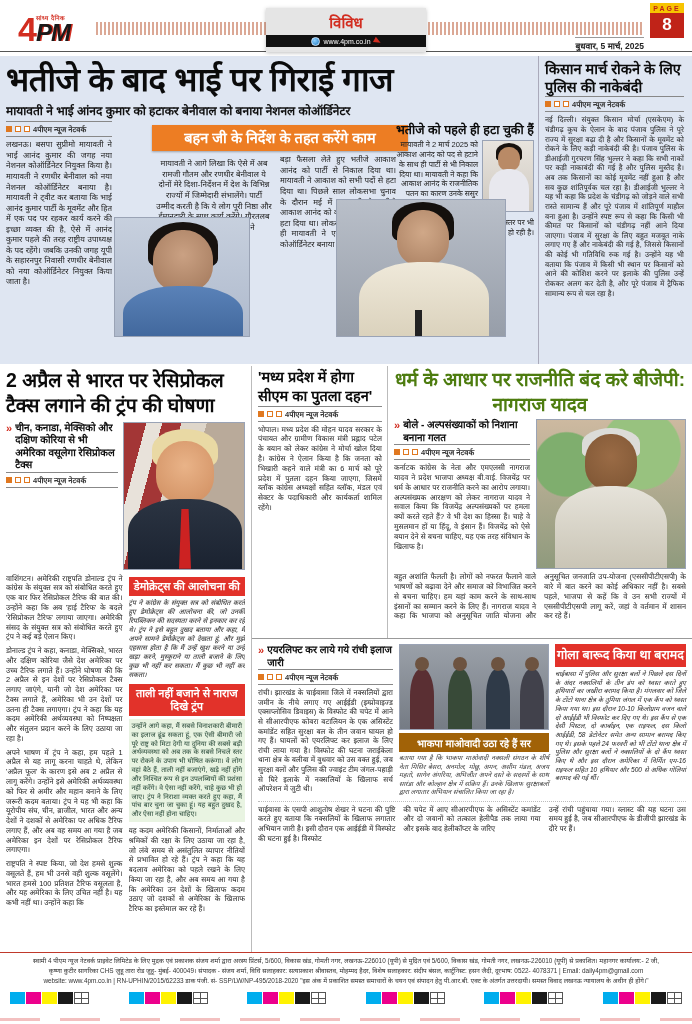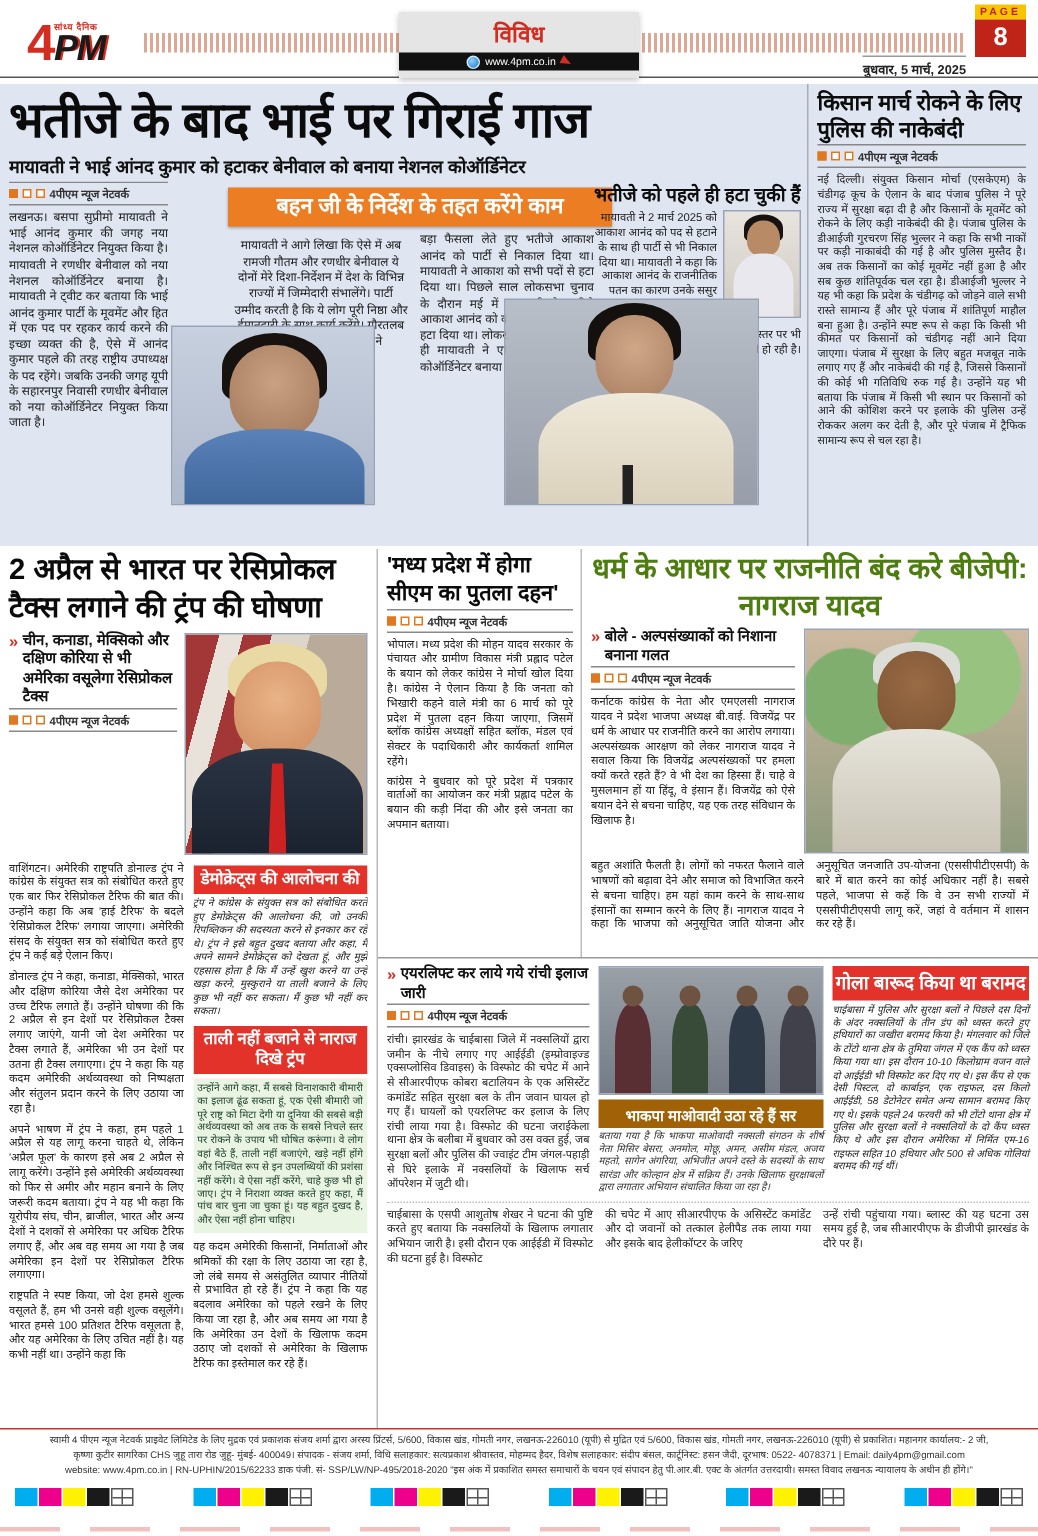--- a/index.html
+++ b/index.html
@@ -296,21 +296,20 @@
 
         <article class="mp">
           <h2>'मध्य प्रदेश में होगा सीएम का पुतला दहन'</h2>
           <div class="byline-row">
             <span class="sq f"></span>
             <span class="sq"></span>
             <span class="sq"></span>
             <span class="byline-text">4पीएम न्यूज नेटवर्क</span>
           </div>
           <p class="bodytext">भोपाल। मध्य प्रदेश की मोहन यादव सरकार के पंचायत और ग्रामीण विकास मंत्री प्रह्लाद पटेल के बयान को लेकर कांग्रेस ने मोर्चा खोल दिया है। कांग्रेस ने ऐलान किया है कि जनता को भिखारी कहने वाले मंत्री का 6 मार्च को पूरे प्रदेश में पुतला दहन किया जाएगा, जिसमें ब्लॉक कांग्रेस अध्यक्षों सहित ब्लॉक, मंडल एवं सेक्टर के पदाधिकारी और कार्यकर्ता शामिल रहेंगे।</p>
-          <p class="bodytext" style="margin-top:3px;">कांग्रेस ने बुधवार को पूरे प्रदेश में पत्रकार वार्ताओं का आयोजन कर मंत्री प्रह्लाद पटेल के बयान की कड़ी निंदा की और इसे जनता का अपमान बताया।</p>
         </article>
 
         <article class="bjp">
           <h2>धर्म के आधार पर राजनीति बंद करे बीजेपी: नागराज यादव</h2>
           <div class="bjp-row">
             <div class="bjp-left">
               <div class="bullet">
                 <span class="gg">»</span>
                 <span>बोले - अल्पसंख्याकों को निशाना बनाना गलत</span>
               </div>

